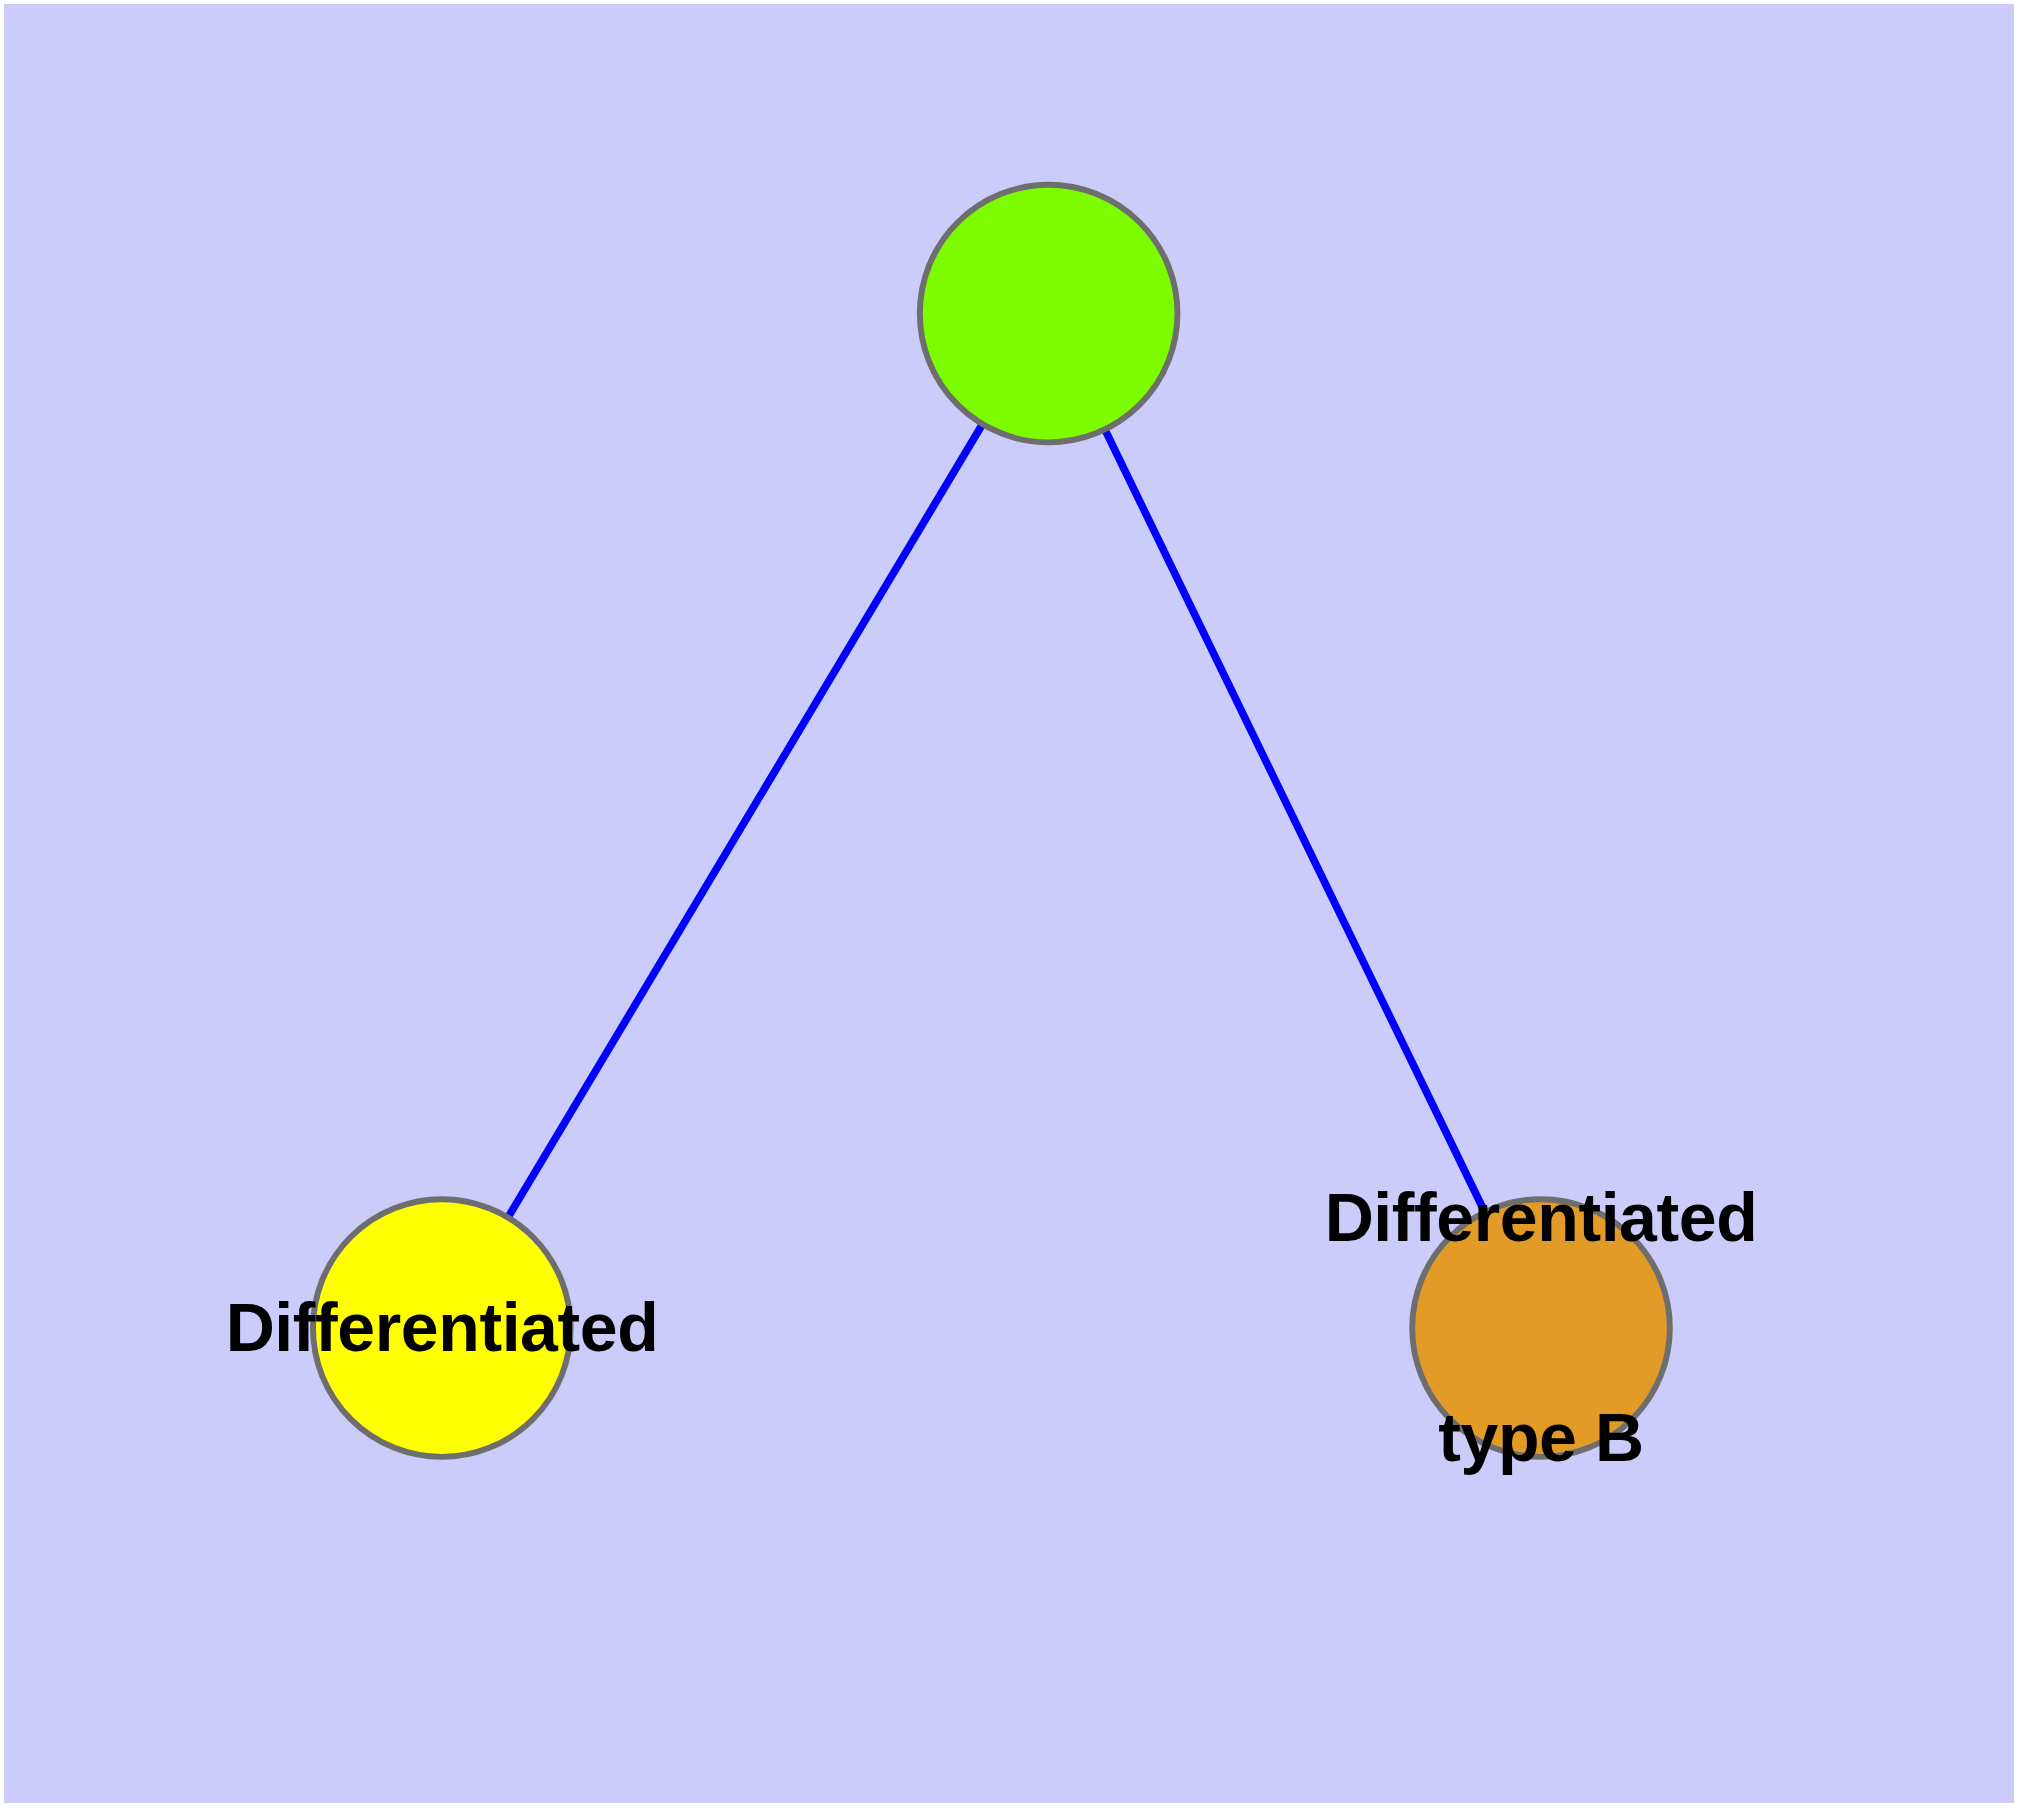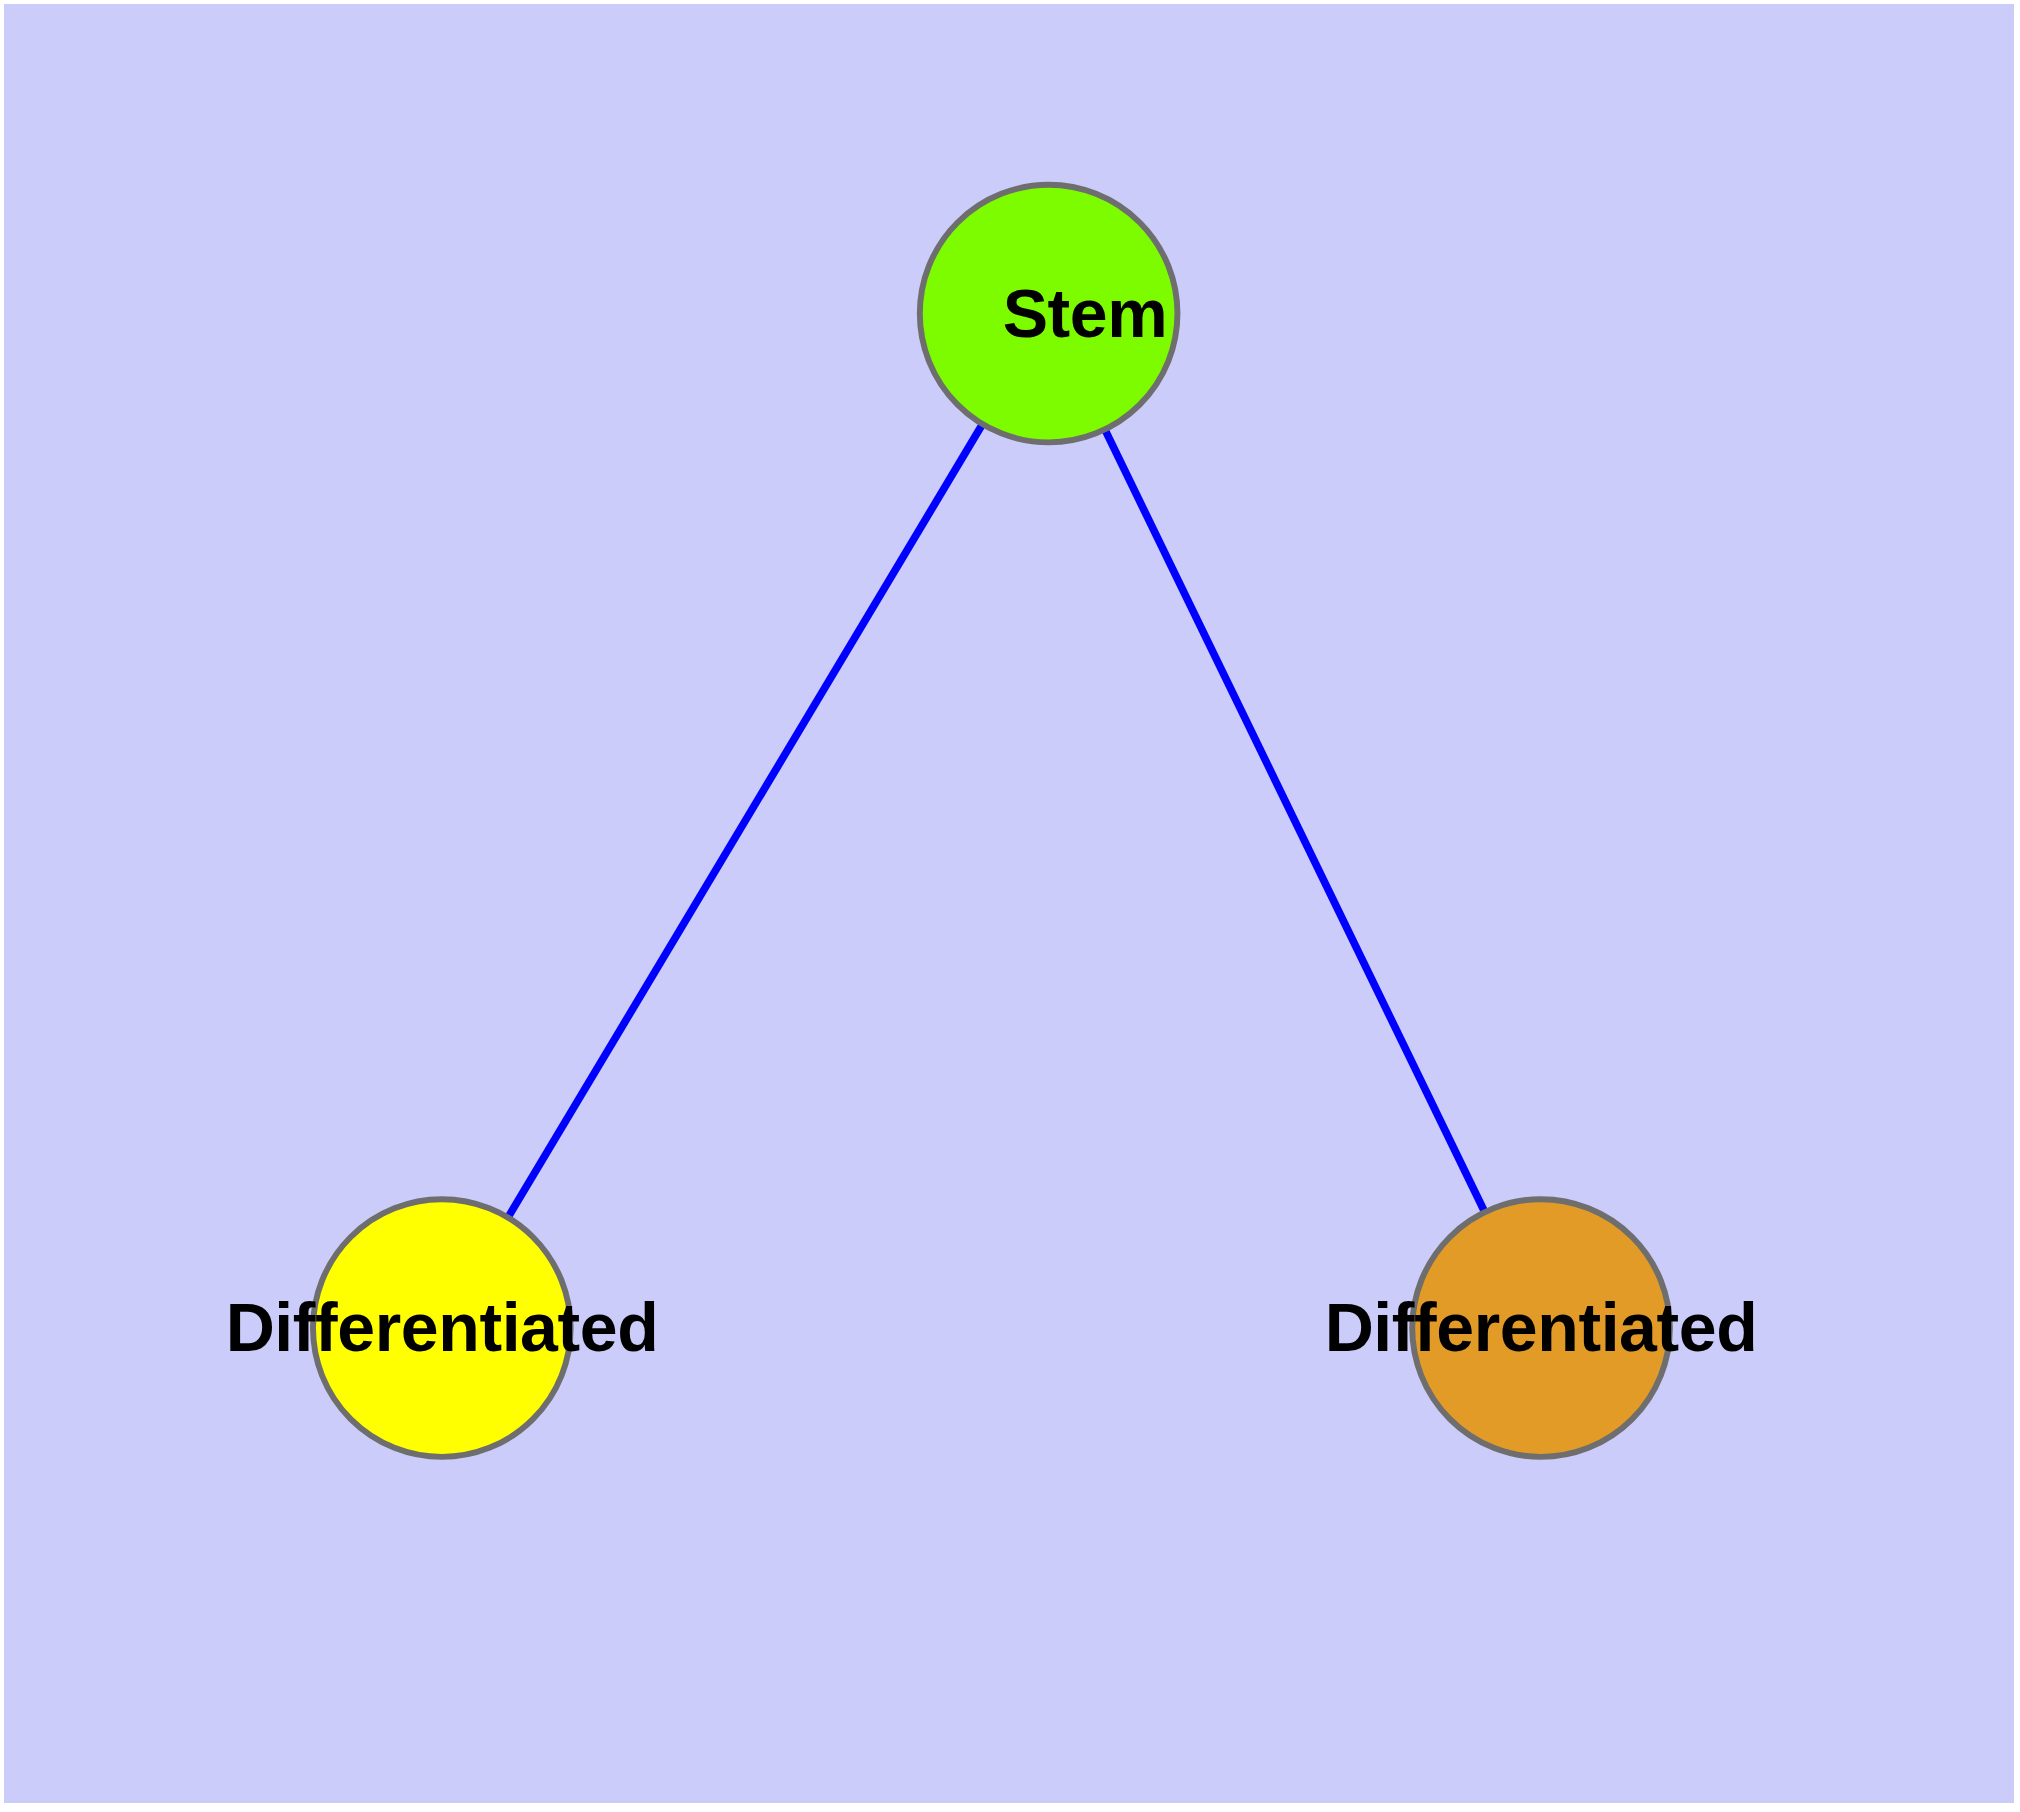--- a/index.html
+++ b/index.html
@@ -71,26 +71,24 @@
       <line class="edge-line" x1="1299.8791415165892" y1="499.54618312453954" x2="1755.1208584834108" y2="1437.4538168754605" stroke="#0000ff" stroke-width="9"></line>
     </g>
 
     <g>
       <circle class="node-circle" cx="1237" cy="370" r="152" fill="#7dfc00" stroke="#6e6e6e" stroke-width="7"></circle>
       <circle class="node-circle" cx="521" cy="1567" r="152" fill="#ffff00" stroke="#6e6e6e" stroke-width="7"></circle>
       <circle class="node-circle" cx="1818" cy="1567" r="152" fill="#e39b28" stroke="#6e6e6e" stroke-width="7"></circle>
     </g>
   </svg>
 
-  <div class="node-label label-stem" style="left: 1048px; top: 314px; font-size: 68px; color: rgb(0, 0, 0);">
-    <span>Stem</span>
-  </div>
 
   <div class="node-label label-typeA" style="left: 442px; top: 1328px; font-size: 68px; color: rgb(0, 0, 0);">
     <div>Differentiated</div>
   </div>
 
   <div class="node-label label-typeB" style="left: 1541px; top: 1328px; font-size: 68px; color: rgb(0, 0, 0);">
     <div>Differentiated</div>
+    <div>type B</div>
   </div>
 
 </div>
 
 
 </body></html>

